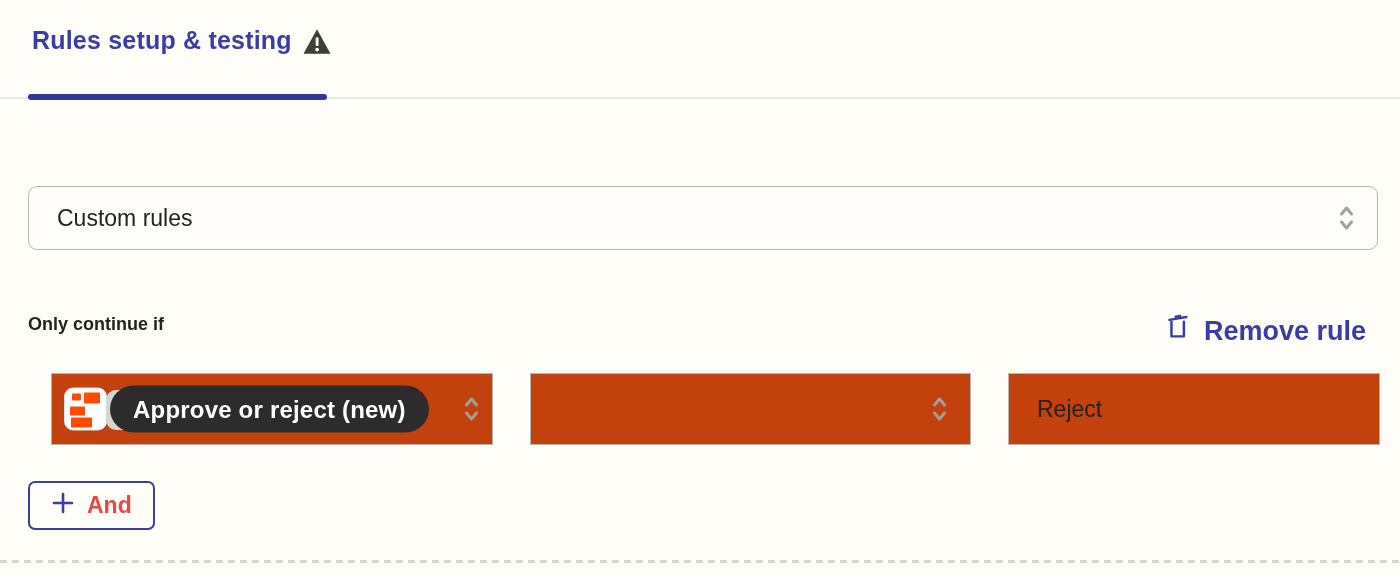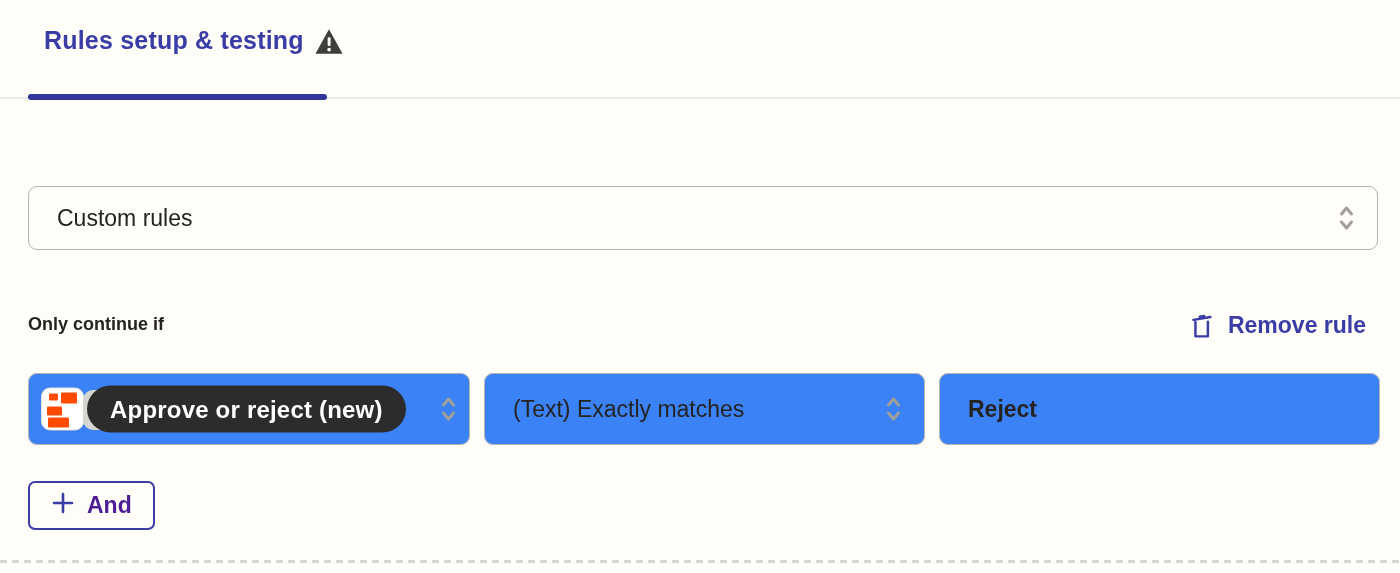--- a/index.html
+++ b/index.html
@@ -1,54 +1,54 @@
 <!DOCTYPE html>
 <html><head>
 <meta charset="utf-8">
 <style>
   html,body{margin:0;padding:0;background:#fffdf8;}
   .canvas{
     position:relative;width:1400px;height:573px;background:#fffdf8;
     font-family:"Liberation Sans",sans-serif;color:#24231f;overflow:hidden;
   }
   
-  .tab{position:absolute;left:44px;top:26px;display:flex;align-items:center;gap:10px;cursor:pointer;}
+  .tab{position:absolute;left:32px;top:26px;display:flex;align-items:center;gap:10px;cursor:pointer;}
   .tab-label{font-size:25px;font-weight:700;color:#3a3da5;letter-spacing:.2px;}
   .warn-icon{display:inline-flex;margin-top:2px;}
   .tabline-gray{position:absolute;left:0;right:0;top:97px;height:2px;background:#ebe9e4;}
   .tabline-active{position:absolute;left:28px;top:94px;width:299px;height:6px;background:#32359c;border-radius:3px;}
   
   .desc{position:absolute;left:28px;top:139px;font-size:24px;color:#24231f;}
   .desc a{color:#3a3da5;text-decoration:underline;cursor:pointer;}
   
   .selectbox{
     position:absolute;left:28px;top:186px;width:1350px;height:64px;box-sizing:border-box;
     border:1px solid #b7b5af;border-radius:9px;background:#fffdf9;
     display:flex;align-items:center;cursor:pointer;
   }
   .selectbox .sel-text{padding-left:28px;font-size:23px;color:#24231f;}
   .chev{position:absolute;right:22px;top:50%;transform:translateY(-50%);display:inline-flex;}
   
   .section-heading{position:absolute;left:28px;top:314px;font-size:18px;font-weight:700;color:#24231f;}
   .remove-rule{
-    position:absolute;right:34px;top:308px;display:flex;align-items:flex-start;gap:13px;
+    position:absolute;right:34px;top:308px;display:flex;align-items:flex-end;gap:13px;
     background:none;border:none;padding:4px 0;cursor:pointer;
-    font-family:"Liberation Sans",sans-serif;font-size:23px;font-weight:700;color:#3a3da5;
+    font-family:"Liberation Sans",sans-serif;font-size:27px;font-weight:700;color:#3a3da5;
   }
   
   .cond-row{position:absolute;left:28px;right:20px;top:373px;height:72px;display:flex;gap:14px;}
   .field{
     position:relative;box-sizing:border-box;height:72px;border:1px solid #b7b5af;
-    border-radius:9px;background:#3b82f6;display:flex;align-items:center;
+    border-radius:0;background:#c2410c;display:flex;align-items:center;margin-left:23px;
   }
   .f1{width:442px;cursor:pointer;}
   .f2{width:441px;cursor:pointer;}
   .f2 .op-text{padding-left:28px;font-size:23px;color:#24231f;}
   .f3{flex:1;font-family:"Liberation Sans",sans-serif;font-size:23px;color:#24231f;
-      padding:0 0 0 28px;outline:none;font-weight:bold;}
+      padding:0 0 0 28px;outline:none;}
   
   .appicon{
     position:absolute;left:12px;top:50%;transform:translateY(-50%);
     width:41px;height:41px;background:#ffffff;border:1px solid #e7e5e0;border-radius:9px;
     box-shadow:0 1px 2px rgba(0,0,0,.05);
   }
   .appicon i{position:absolute;background:#ff4a00;border-radius:1px;}
   .appicon .b1{left:16%;top:13%;width:22%;height:17%;}
   .appicon .b2{left:46%;top:9%;width:40%;height:27%;}
   .appicon .b3{left:11%;top:44%;width:37%;height:21%;}
@@ -60,21 +60,21 @@
     background:#2c2c2c;color:#ffffff;border-radius:24px;height:47px;
     display:flex;align-items:center;padding:0 23px;white-space:nowrap;
     font-size:24px;font-weight:700;letter-spacing:.2px;
   }
   .f1 .chev{right:12px;z-index:0;}
   
   .and-btn{
     position:absolute;left:28px;top:481px;height:49px;box-sizing:border-box;
     display:flex;align-items:center;gap:12px;padding:0 21px;
     background:transparent;border:2px solid #3a3da5;border-radius:7px;cursor:pointer;
-    font-family:"Liberation Sans",sans-serif;font-size:23px;font-weight:700;color:#4c1d95;
+    font-family:"Liberation Sans",sans-serif;font-size:23px;font-weight:700;color:#ef4444;
   }
   
   .dashes{
     position:absolute;left:0;right:0;top:560px;height:3px;
     background:repeating-linear-gradient(90deg,#d8d6d1 0 7px,transparent 7px 12px);
   }
 </style>
 </head>
 <body>
 
@@ -131,21 +131,20 @@
       </span>
       <span class="chev">
         <svg width="17" height="28" viewBox="0 0 17 28">
           <path d="M3.5 10 L8.5 4 L13.5 10" fill="none" stroke="#a19f98" stroke-width="3" stroke-linecap="round" stroke-linejoin="round"></path>
           <path d="M3.5 18 L8.5 24 L13.5 18" fill="none" stroke="#a19f98" stroke-width="3" stroke-linecap="round" stroke-linejoin="round"></path>
         </svg>
       </span>
     </div>
 
     <div class="field f2">
-      <span class="op-text">(Text) Exactly matches</span>
       <span class="chev">
         <svg width="17" height="28" viewBox="0 0 17 28">
           <path d="M3.5 10 L8.5 4 L13.5 10" fill="none" stroke="#a19f98" stroke-width="3" stroke-linecap="round" stroke-linejoin="round"></path>
           <path d="M3.5 18 L8.5 24 L13.5 18" fill="none" stroke="#a19f98" stroke-width="3" stroke-linecap="round" stroke-linejoin="round"></path>
         </svg>
       </span>
     </div>
 
     <input class="field f3" type="text" value="Reject" style="">
   </div>

